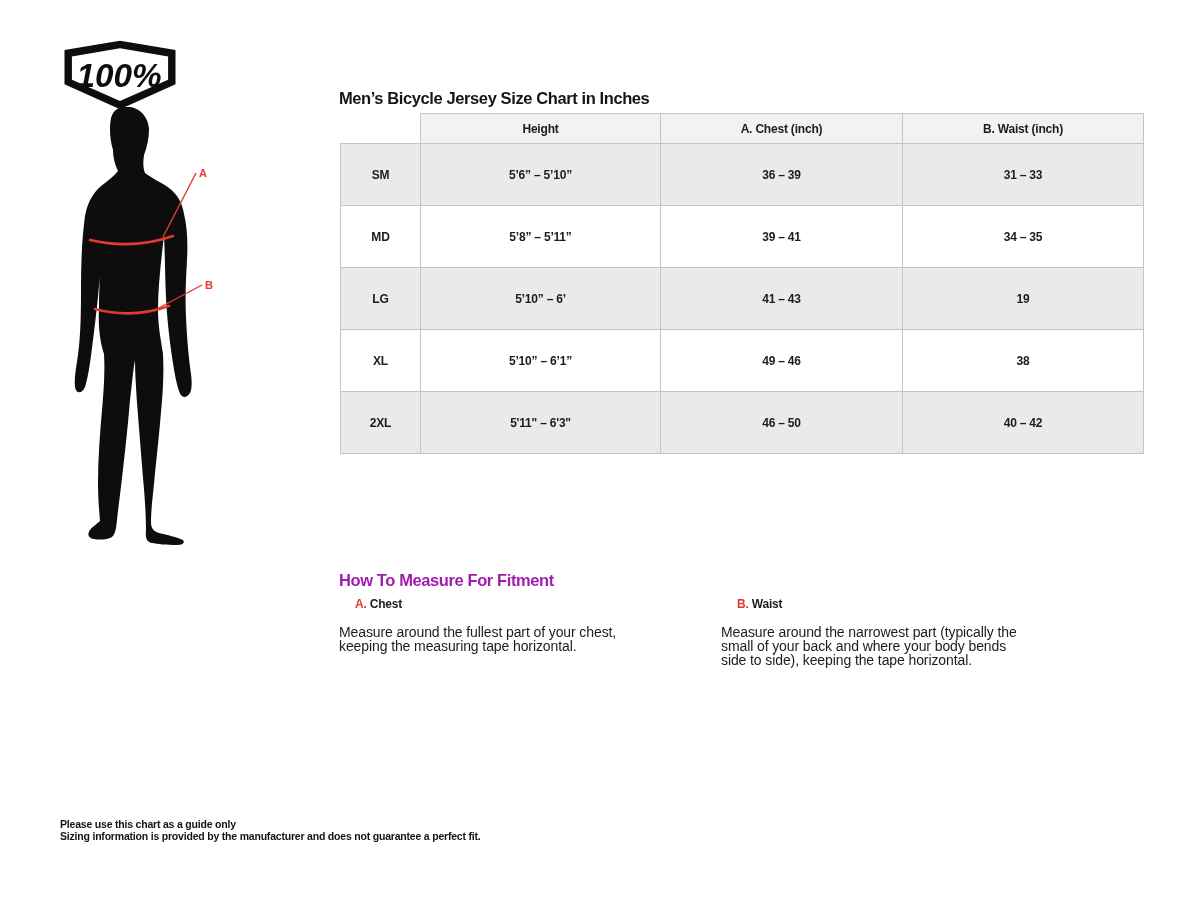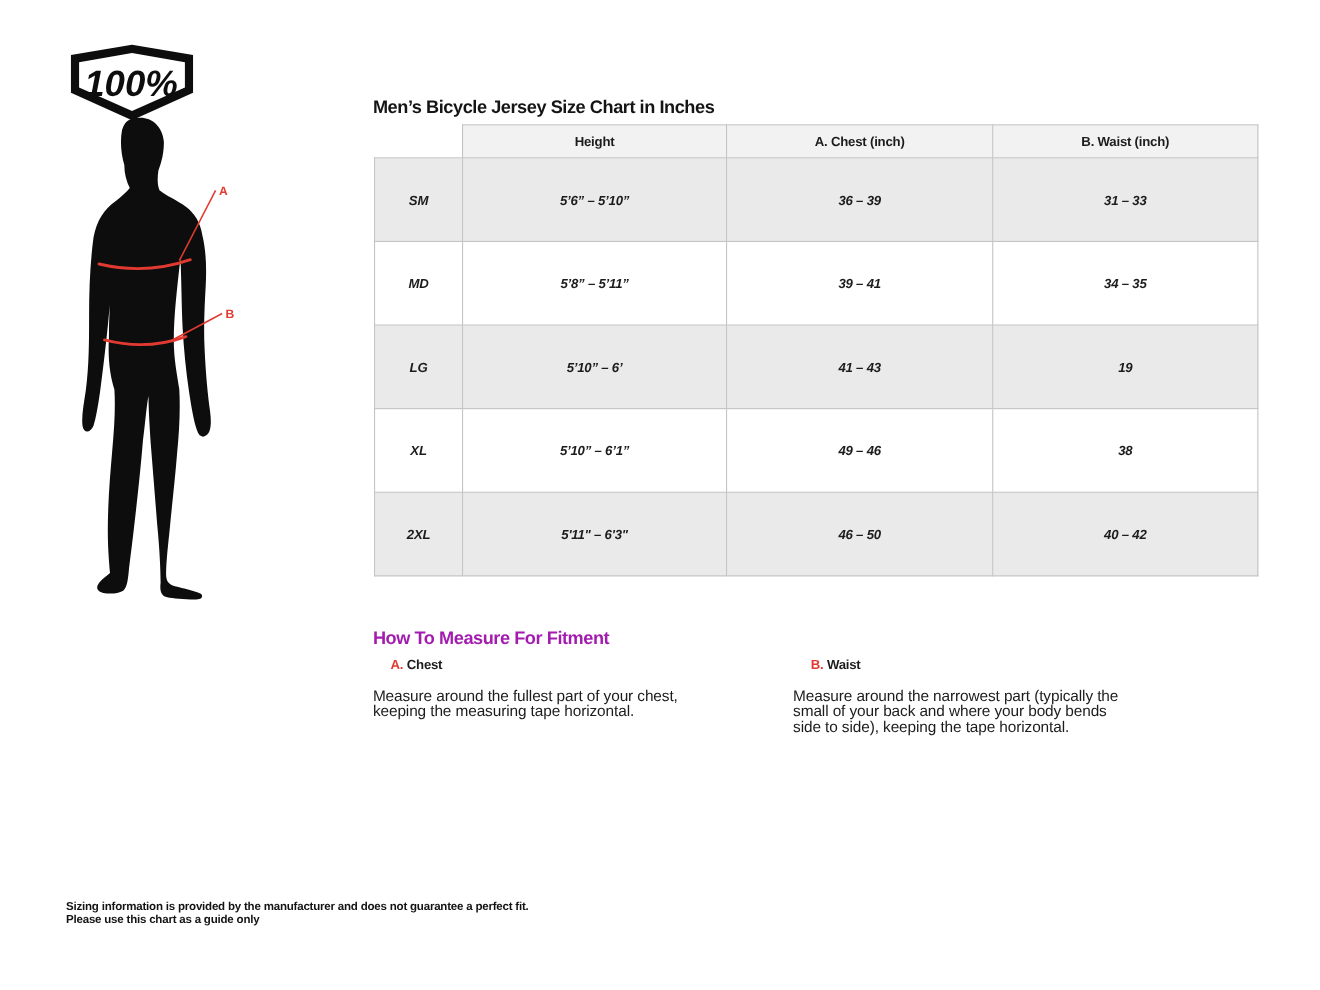--- a/index.html
+++ b/index.html
@@ -39,21 +39,21 @@
     border-collapse:collapse; table-layout:fixed;padding-left:16px;
   }
   .size-table th, .size-table td {
     border:1px solid var(--border); text-align:center; vertical-align:middle;
     font-weight:700; color:#1c1c1c; letter-spacing:-0.2px;
   }
   .size-table thead th {
     height:30px; background:var(--header-bg); font-size:12px;
   }
   .size-table thead th.blank { border:none; background:transparent; }
-  .size-table tbody td { height:76px; font-size:12px; background:#ffffff;font-style:italic; }
+  .size-table tbody td { height:62px; font-size:12px; background:#ffffff; }
   .size-table tbody tr.shaded td { background:var(--row-alt-bg); }
 
   
   .howto-heading {
     position:absolute; left:339px; top:571px;
     font-size:16.5px; font-weight:700; letter-spacing:-0.4px; color:#a21caf;
   }
   .measure-col { position:absolute; top:597px; width:305px; }
   .measure-col.col-a { left:339px; }
   .measure-col.col-b { left:721px; }
@@ -205,15 +205,15 @@
 
 <div class="measure-col col-b">
   <h3>
     <span class="letter">B.</span>
     <span>Waist</span>
   </h3>
   <p>Measure around the narrowest part (typically the small of your back and where your body bends side to side), keeping the tape horizontal.</p>
 </div>
 
 <div class="footer">
+  <div>Please use this chart as a guide only</div>
   <div>Sizing information is provided by the manufacturer and does not guarantee a perfect fit.</div>
-  <div>Please use this chart as a guide only</div>
 </div>
 
 </body></html>

